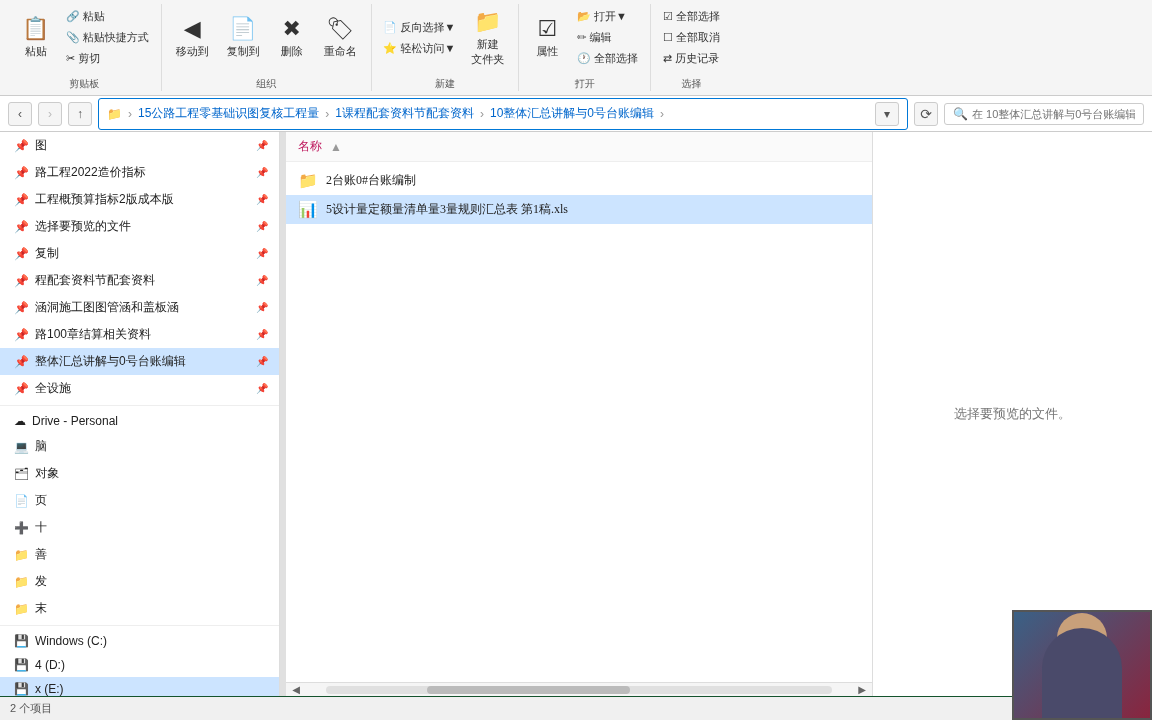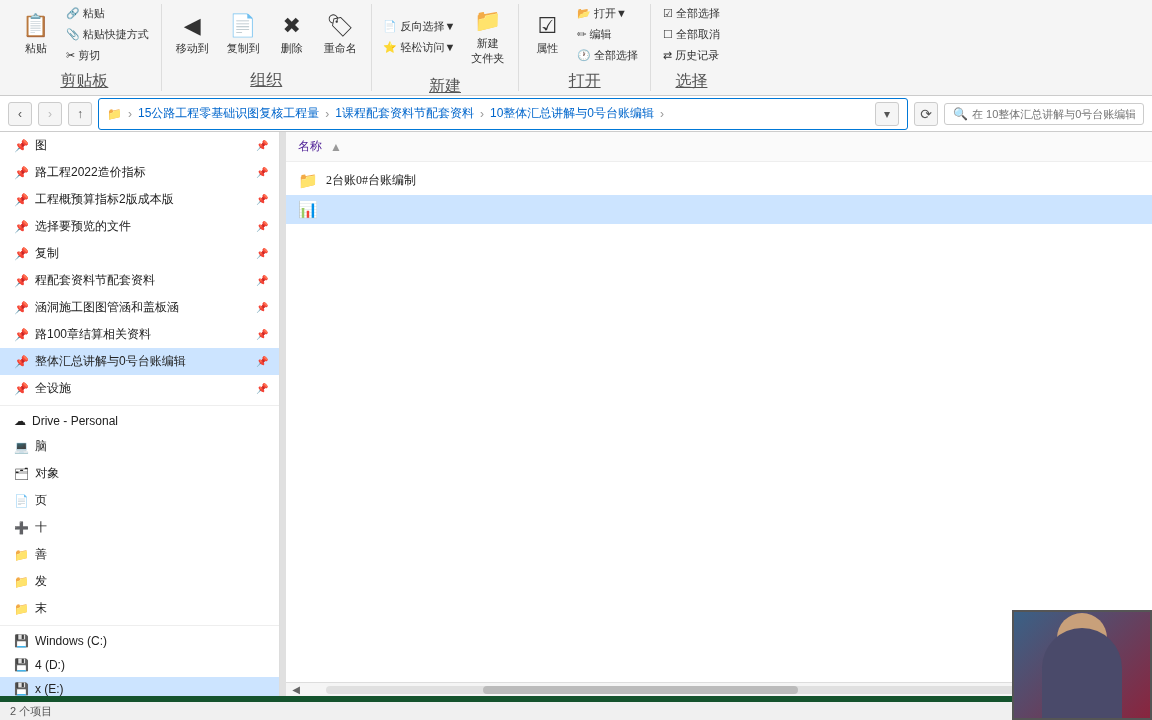--- a/index.html
+++ b/index.html
@@ -17,25 +17,24 @@
     .toolbar-group {
       display: flex;
       flex-direction: column;
       align-items: center;
       padding: 0 8px;
       border-right: 1px solid #ddd;
       gap: 4px;
     }
     .toolbar-group:last-child { border-right: none; }
     .toolbar-group-label {
-      font-size: 16px;
+      font-size: 10px;
       color: #555;
       margin-top: auto;
       padding-top: 2px;
-      text-decoration: underline;
     }
     .toolbar-items {
       display: flex;
       align-items: center;
       gap: 6px;
       flex: 1;
     }
     .toolbar-btn {
       display: flex;
       flex-direction: column;
@@ -189,21 +188,21 @@
       border-bottom: 1px solid #eee;
       display: flex;
       align-items: center;
       gap: 8px;
       font-size: 12px;
       color: #555;
       background: #fafafa;
     }
     .col-header {
       font-size: 12px;
-      color: #4c1d95;
+      color: #be185d;
       font-weight: 500;
       cursor: pointer;
     }
     .content-list {
       flex: 1;
       overflow-y: auto;
       padding: 4px 0;
     }
     .file-item {
       padding: 5px 12px;
@@ -228,21 +227,21 @@
       align-items: center;
       justify-content: center;
       color: #777;
       font-size: 13px;
     }
 
     
     .status-bar {
       height: 24px;
       background: #f0f0f0;
-      border-top: 6px solid #14532d;
+      border-top: 1px solid #14532d;
       display: flex;
       align-items: center;
       padding: 0 10px;
       font-size: 11px;
       color: #555;
       gap: 16px;
     }
 
     
     .resize-handle {
@@ -575,31 +574,35 @@
       <span class="col-header">名称</span>
       <span style="color:#999;">▲</span>
     </div>
     <div class="content-list">
       <div class="file-item">
         <span class="file-icon">📁</span>
         <span class="file-name">2台账0#台账编制</span>
       </div>
       <div class="file-item selected" style="background:#cce4ff;">
         <span class="file-icon">📊</span>
+        <span class="file-name">5设计量定额量清单量3量规则汇总表 第1稿.xls</span>
       </div>
     </div>
     <div class="h-scroll-bar">
       <div class="h-scroll-arrow">◀</div>
       <div class="h-scroll-track">
         <div class="h-scroll-thumb"></div>
       </div>
       <div class="h-scroll-arrow">▶</div>
     </div>
   </div>
 
+  <div class="preview-pane">
+    <span>选择要预览的文件。</span>
+  </div>
 </div>
 
 <div class="status-bar">
   <span>2 个项目</span>
 </div>
 
 <div class="webcam-overlay">
   <div class="webcam-face">
     <div class="webcam-head" style="background:#c8a07a;"></div>
     <div class="webcam-person" style="background:#4a4a6a; width:80px; border-radius:40px 40px 0 0;"></div>

